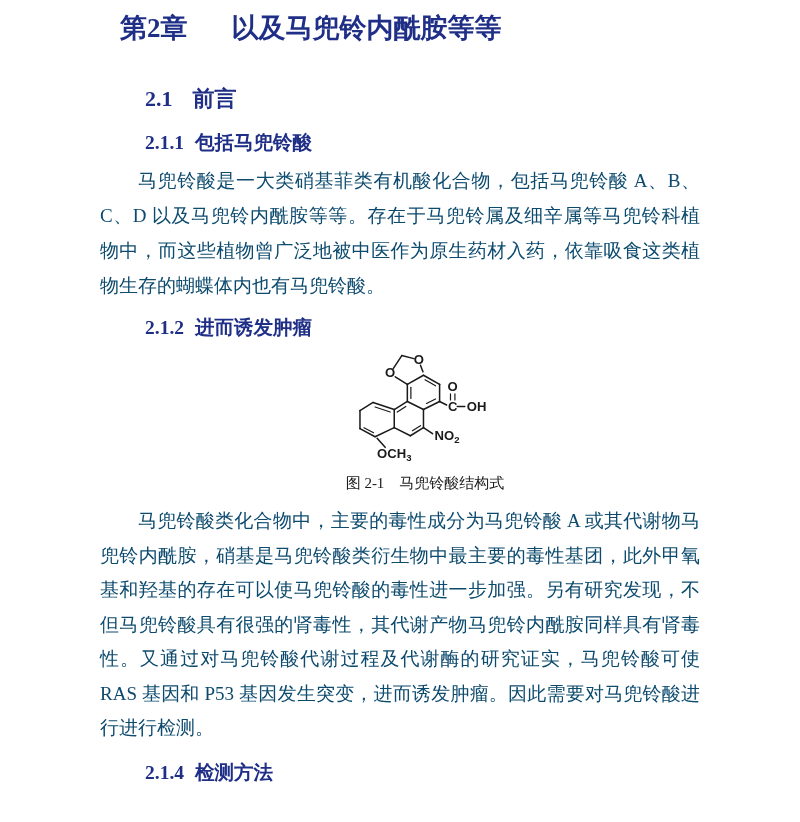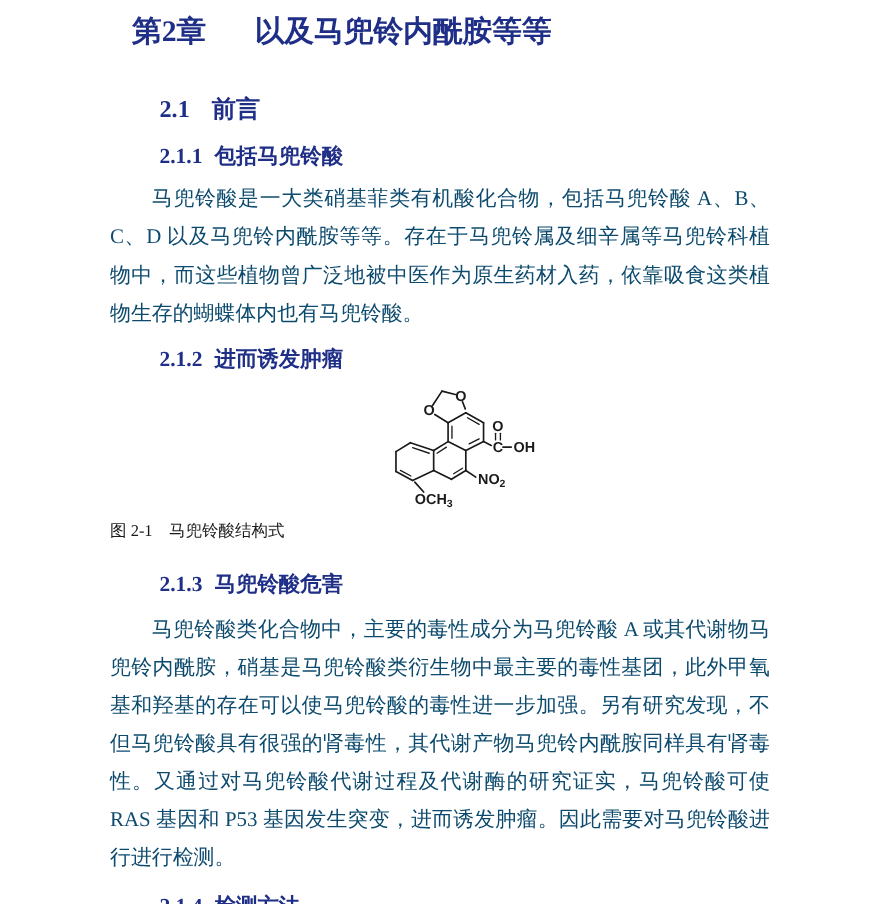--- a/index.html
+++ b/index.html
@@ -52,21 +52,21 @@
   p.p2 { margin-top: 11px; line-height: 34.5px; }
   .figure {
     margin: 2px 0 0 343px;
     width: 168px;
     height: 126px;
   }
   .figure svg { display: block; }
   .caption {
     width: 650px;
     margin: 4px 0 0 100px;
-    text-align: left;
+    text-align: center;
     font-size: 15px;
     line-height: 20px;
     color: #1a1a1a;
   }
   svg text {
     font-family: "Liberation Sans", "DejaVu Sans", sans-serif;
     font-weight: 600;
     fill: #1a1a1a;
   }
 </style>
@@ -142,23 +142,20 @@
       <text x="108" y="48" font-size="13" text-anchor="middle">O</text>
       <text x="108" y="67" font-size="13" text-anchor="middle">C</text>
       <text x="122" y="67" font-size="13" text-anchor="start">OH</text>
       <text x="90" y="96" font-size="13" text-anchor="start"><tspan>NO</tspan><tspan dy="3" font-size="9.5">2</tspan></text>
       <text x="33" y="114" font-size="13" text-anchor="start"><tspan>OCH</tspan><tspan dy="3" font-size="9.5">3</tspan></text>
     </svg>
   </div>
 
   <div class="caption">图 2-1　马兜铃酸结构式</div>
 
-  <h3 class="subsec h-213">
-    <span class="num">2.1.3</span><span>马兜铃酸危害</span>
-  </h3>
 
   <p class="body p2">马兜铃酸类化合物中，主要的毒性成分为马兜铃酸 A 或其代谢物马兜铃内酰胺，硝基是马兜铃酸类衍生物中最主要的毒性基团，此外甲氧基和羟基的存在可以使马兜铃酸的毒性进一步加强。另有研究发现，不但马兜铃酸具有很强的肾毒性，其代谢产物马兜铃内酰胺同样具有肾毒性。又通过对马兜铃酸代谢过程及代谢酶的研究证实，马兜铃酸可使 RAS 基因和 P53 基因发生突变，进而诱发肿瘤。因此需要对马兜铃酸进行进行检测。</p>
 
   <h3 class="subsec h-214">
     <span class="num">2.1.4</span><span>检测方法</span>
   </h3>
 
 </div>
 
 </body></html>

